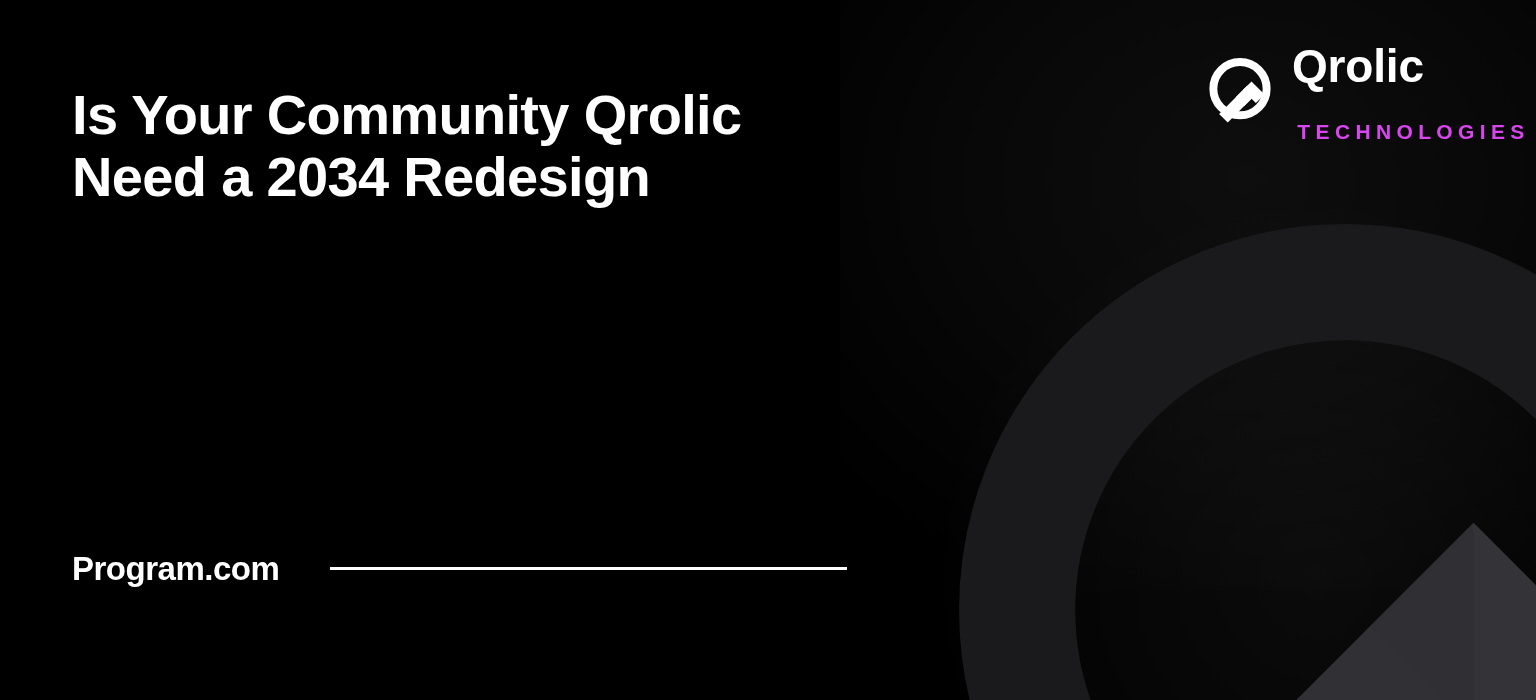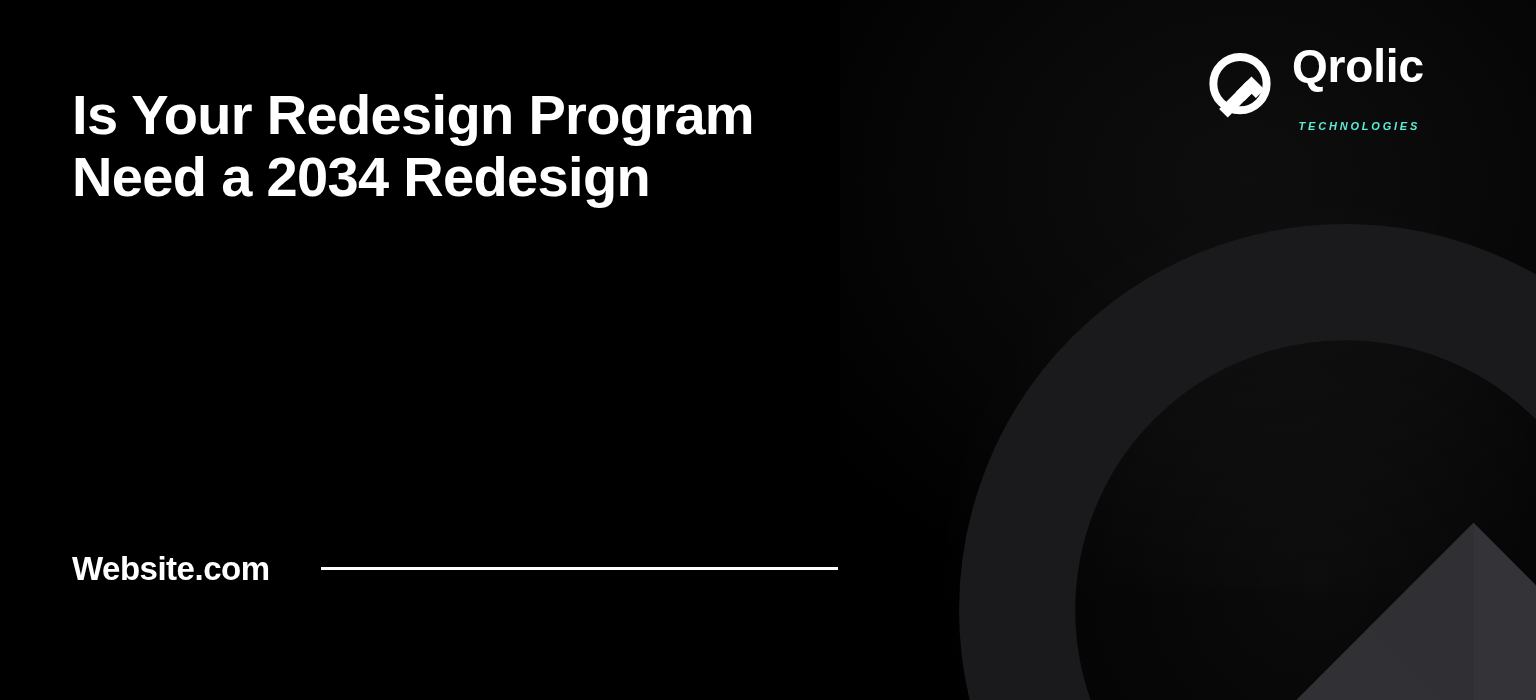--- a/index.html
+++ b/index.html
@@ -114,29 +114,28 @@
     gap: 24px;
   }
   .brand-name {
     color: #ffffff;
     font-size: 46px;
     font-weight: 700;
     line-height: 0.96;
     letter-spacing: -0.004em;
   }
   .brand-sub {
-    color: #5eead4;
-    font-size: 11px;
+    color: #d946ef;
+    font-size: 21px;
     font-weight: 600;
     letter-spacing: 0.255em;
     line-height: 1;
     margin-top: 9px;
     text-align: center;
     text-indent: 0.255em;
-    font-style: italic;
   }
 </style>
 </head>
 <body>
 
 <div class="canvas">
 
   <div class="bg-glow"></div>
   <div class="bg-glow-2"></div>
 
@@ -168,22 +167,22 @@
         <path d="M60 42 L72 54 L56 70 L44 58 Z" fill="#ffffff"></path>
       </svg>
     </span>
     <span class="brand-text">
       <span class="brand-name">Qrolic</span>
       <span class="brand-sub">TECHNOLOGIES</span>
     </span>
   </div>
 
   <h1 class="headline">
-    <span class="hl-line">Is Your Redesign Program</span>
+    <span class="hl-line">Is Your Community Qrolic</span>
     <span class="hl-line">Need a 2034 Redesign</span>
   </h1>
 
   <div class="footer">
-    <span class="site-url">Website.com</span>
+    <span class="site-url">Program.com</span>
     <span class="footer-rule"></span>
   </div>
 
 </div>
 
 </body></html>

